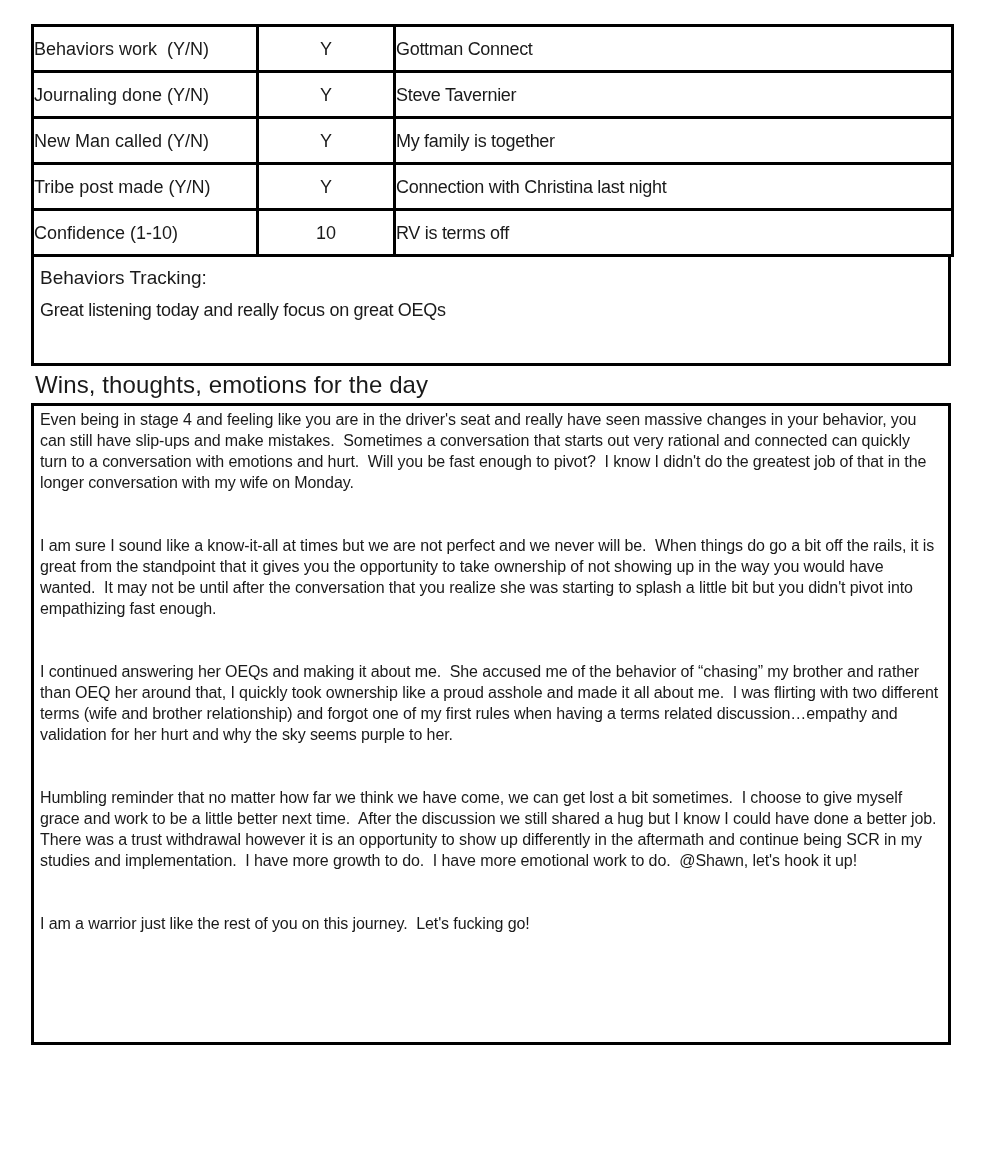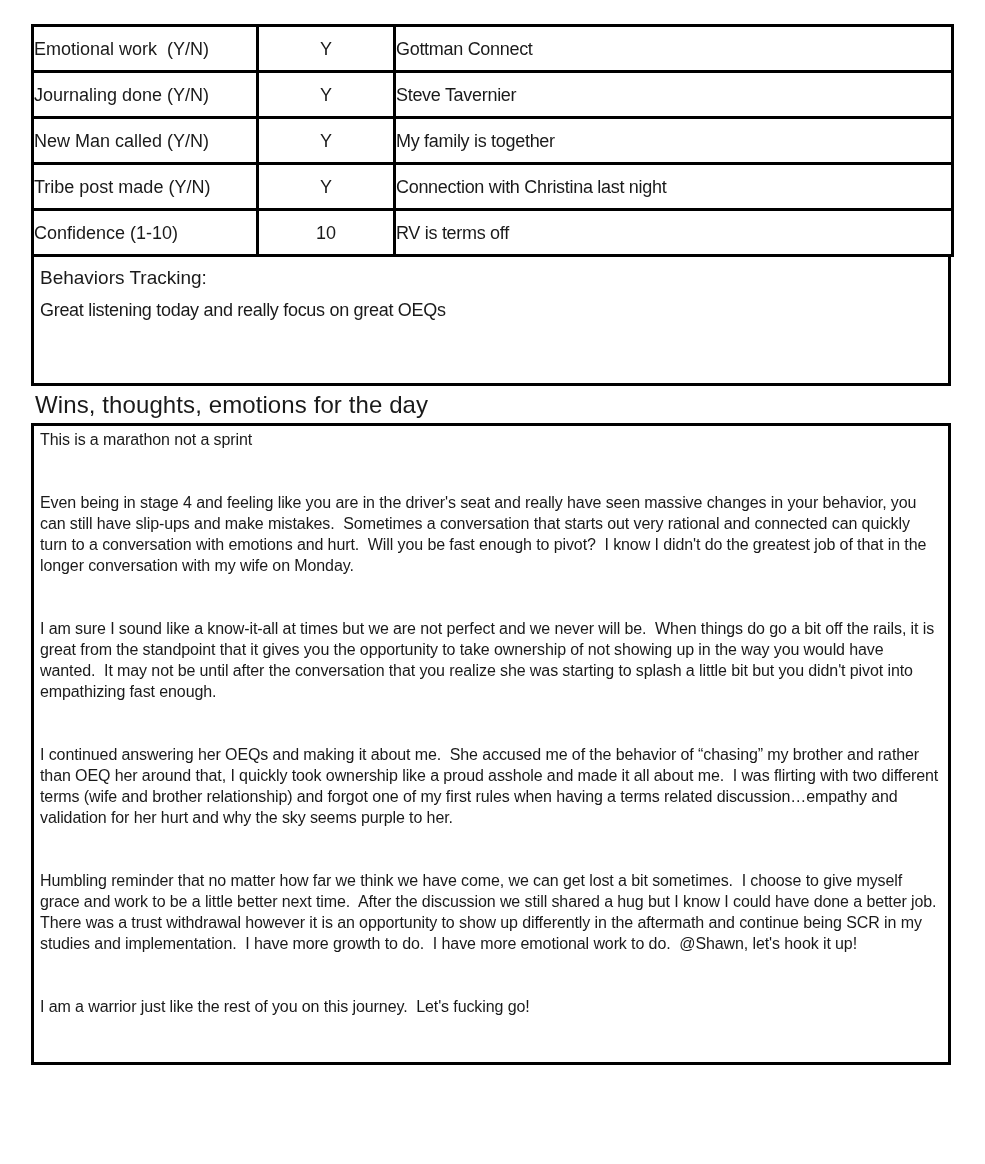--- a/index.html
+++ b/index.html
@@ -43,21 +43,21 @@
     letter-spacing: 0;
     padding-left: 0;
   }
   .dayrow { display: flex; align-items: baseline; }
   .dayval { flex: 1; text-align: center; padding-left: 34px; }
 
   
   .behaviors-box {
     border: 3px solid #000;
     margin-top: -3px;
-    height: 132px;
+    height: 112px;
     padding: 10px 6px 0 6px;
   }
   .behaviors-title { font-size: 19px; margin-bottom: 11px; }
   .behaviors-note  { font-size: 18px; letter-spacing: -0.3px; }
 
   
   .wins-heading {
     font-size: 24px;
     padding: 5px 0 4px 4px;
     letter-spacing: 0.1px;
@@ -80,21 +80,21 @@
   .entry-box p:last-child { margin-bottom: 0; }
 </style>
 </head>
 <body>
 
 <div class="sheet">
 
   <table class="grid">
     <tbody>
     <tr>
-      <td class="c1">Emotional work  (Y/N)</td>
+      <td class="c1">Behaviors work  (Y/N)</td>
       <td class="c2">Y</td>
       <td class="c3">Gottman Connect</td>
     </tr>
     <tr>
       <td class="c1">Journaling done (Y/N)</td>
       <td class="c2">Y</td>
       <td class="c3">Steve Tavernier</td>
     </tr>
     <tr>
       <td class="c1">New Man called (Y/N)</td>
@@ -115,21 +115,20 @@
     </table>
 
   <div class="behaviors-box">
     <div class="behaviors-title">Behaviors Tracking:</div>
     <div class="behaviors-note">Great listening today and really focus on great OEQs</div>
   </div>
 
   <div class="wins-heading">Wins, thoughts, emotions for the day</div>
 
   <div class="entry-box">
-    <p>This is a marathon not a sprint</p>
     <p>Even being in stage 4 and feeling like you are in the driver's seat and really have seen massive changes in your behavior, you can still have slip-ups and make mistakes.  Sometimes a conversation that starts out very rational and connected can quickly turn to a conversation with emotions and hurt.  Will you be fast enough to pivot?  I know I didn't do the greatest job of that in the longer conversation with my wife on Monday.</p>
     <p>I am sure I sound like a know-it-all at times but we are not perfect and we never will be.  When things do go a bit off the rails, it is great from the standpoint that it gives you the opportunity to take ownership of not showing up in the way you would have wanted.  It may not be until after the conversation that you realize she was starting to splash a little bit but you didn't pivot into empathizing fast enough.</p>
     <p>I continued answering her OEQs and making it about me.  She accused me of the behavior of “chasing” my brother and rather than OEQ her around that, I quickly took ownership like a proud asshole and made it all about me.  I was flirting with two different terms (wife and brother relationship) and forgot one of my first rules when having a terms related discussion…empathy and validation for her hurt and why the sky seems purple to her.</p>
     <p>Humbling reminder that no matter how far we think we have come, we can get lost a bit sometimes.  I choose to give myself grace and work to be a little better next time.  After the discussion we still shared a hug but I know I could have done a better job.  There was a trust withdrawal however it is an opportunity to show up differently in the aftermath and continue being SCR in my studies and implementation.  I have more growth to do.  I have more emotional work to do.  @Shawn, let's hook it up!</p>
     <p>I am a warrior just like the rest of you on this journey.  Let's fucking go!</p>
   </div>
 
 </div>
 
 </body></html>

